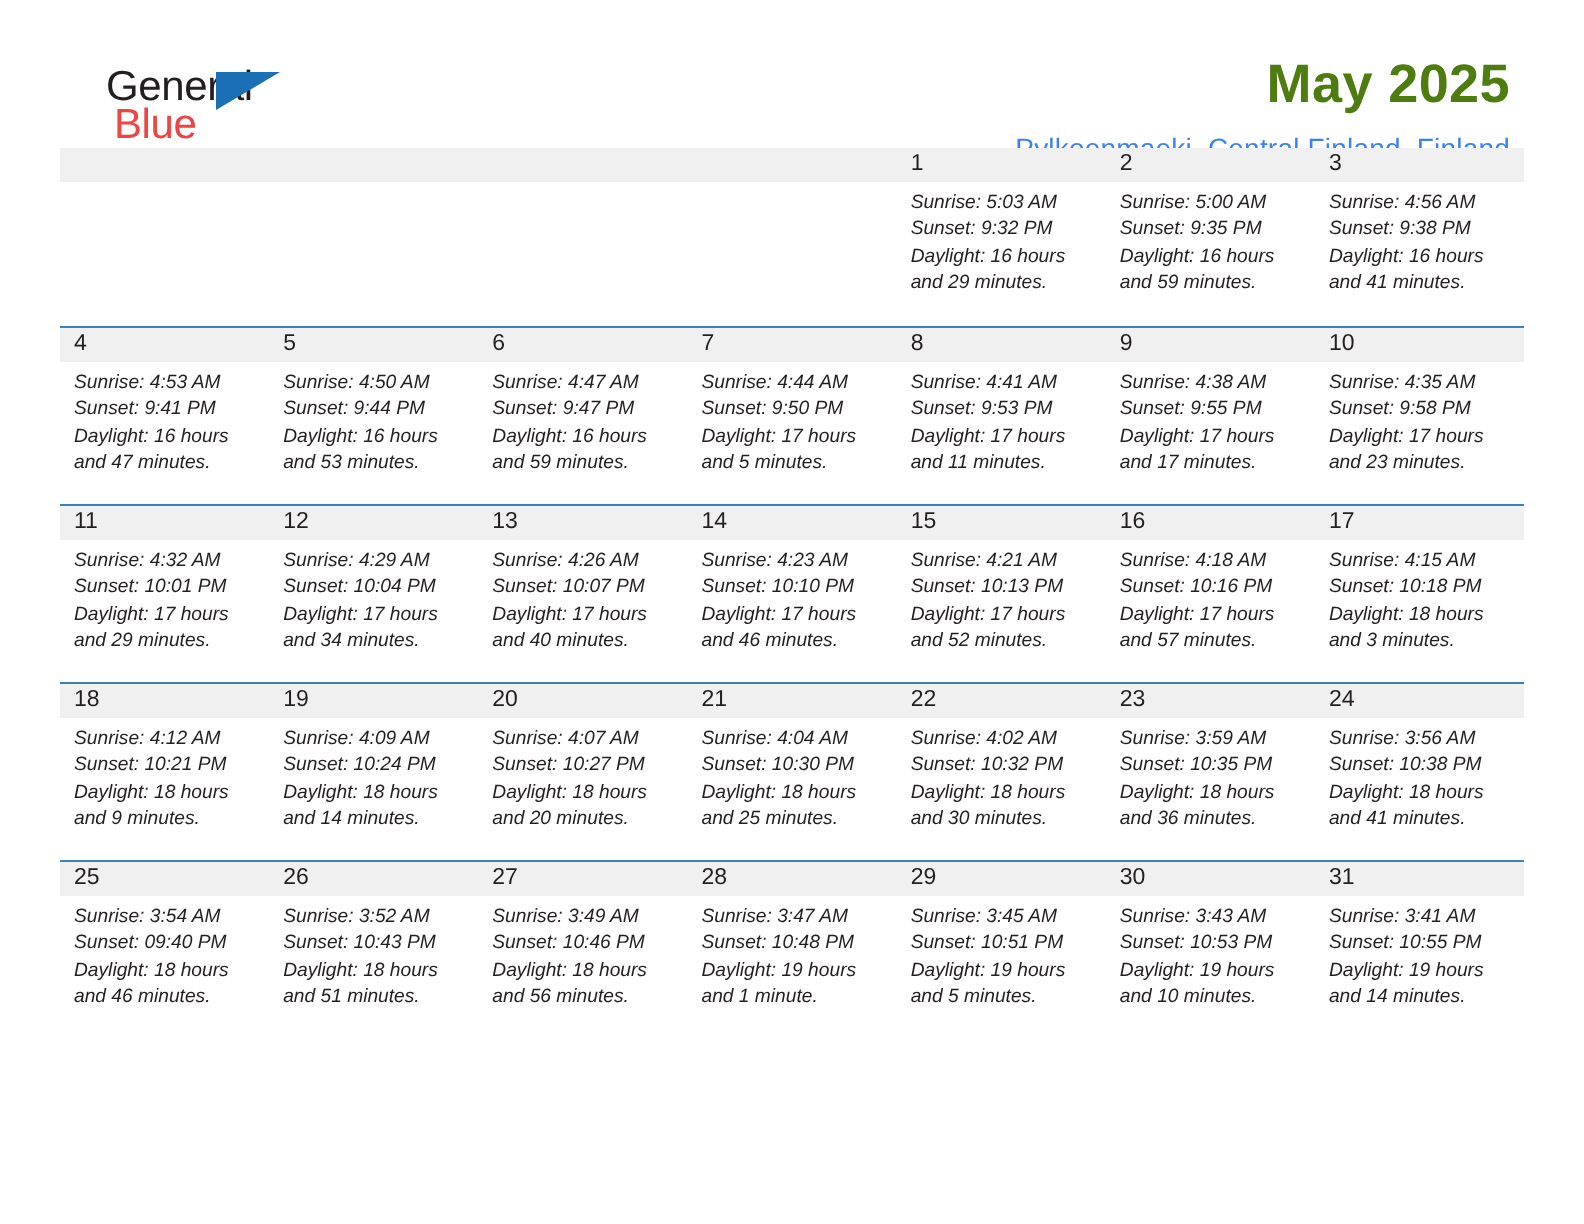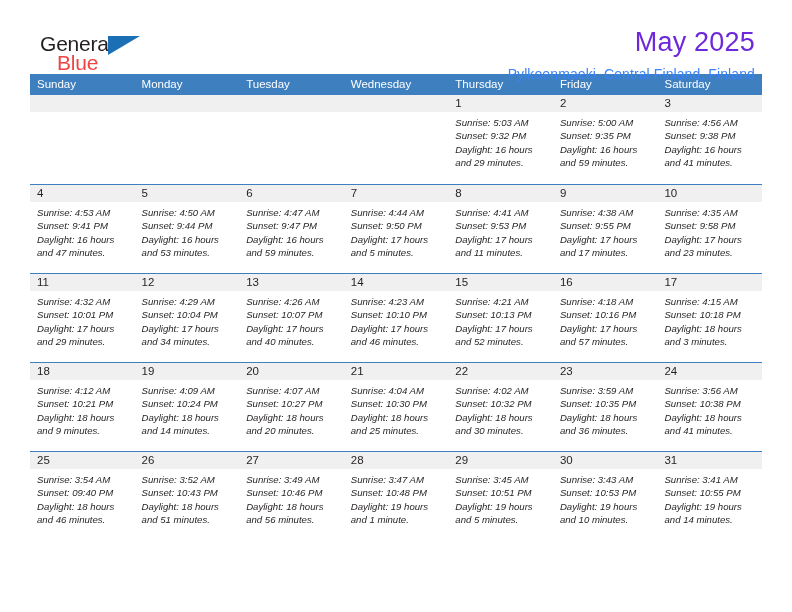--- a/index.html
+++ b/index.html
@@ -32,21 +32,21 @@
     box-sizing: border-box;
   }
   .brand {
     position: relative;
     width: 130px;
     height: 52px;
     margin-left: 6px;
   }
   .brand-general {
     position: absolute;
-    left: 4px;
+    left: 17px;
     top: 6px;
     font-size: 21px;
     color: #231f20;
     letter-spacing: -0.2px;
   }
   .brand-blue {
     position: absolute;
     left: 21px;
     top: 25px;
     font-size: 21px;
@@ -62,22 +62,22 @@
     border-left: 32px solid #1b6fb5;
     border-bottom: 19px solid transparent;
   }
 
   .titles {
     text-align: right;
     padding-right: 7px;
   }
   .month-title {
     font-size: 27px;
-    font-weight: normal;
-    color: #6d28d9;
+    font-weight: bold;
+    color: #4d7c0f;
     line-height: 32px;
     letter-spacing: 0.2px;
   }
   .location {
     font-size: 14px;
     color: #3b82f6;
     line-height: 20px;
     margin-top: 6px;
     letter-spacing: 0.1px;
   }
@@ -167,29 +167,20 @@
 
     <div class="titles">
       <div class="month-title">May 2025</div>
       <div class="location">Pylkoenmaeki, Central Finland, Finland</div>
     </div>
 
   </div>
 
   <div class="calendar">
 
-    <div class="dow-row">
-      <div class="dow">Sunday</div>
-      <div class="dow">Monday</div>
-      <div class="dow">Tuesday</div>
-      <div class="dow">Wednesday</div>
-      <div class="dow">Thursday</div>
-      <div class="dow">Friday</div>
-      <div class="dow">Saturday</div>
-    </div>
 
     <div id="weeks-container">
         <div class="week">
           <div class="band"></div>
           <div class="days">
             <div class="cell empty">
               <div class="daynum"></div>
               <div class="lines"></div>
             </div>
             <div class="cell empty">

